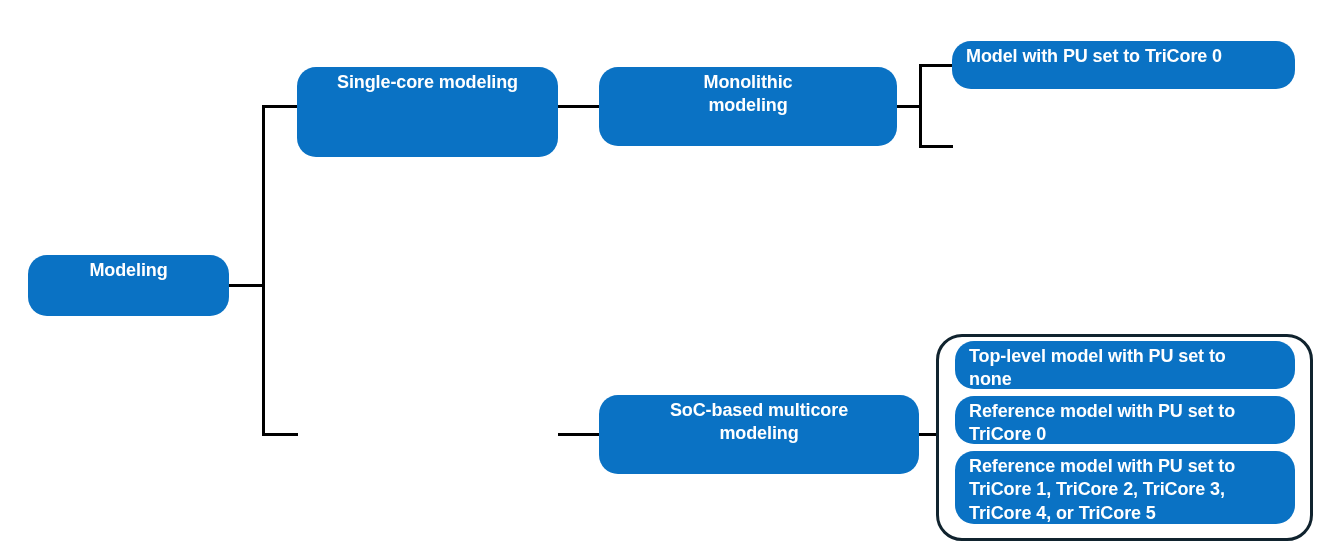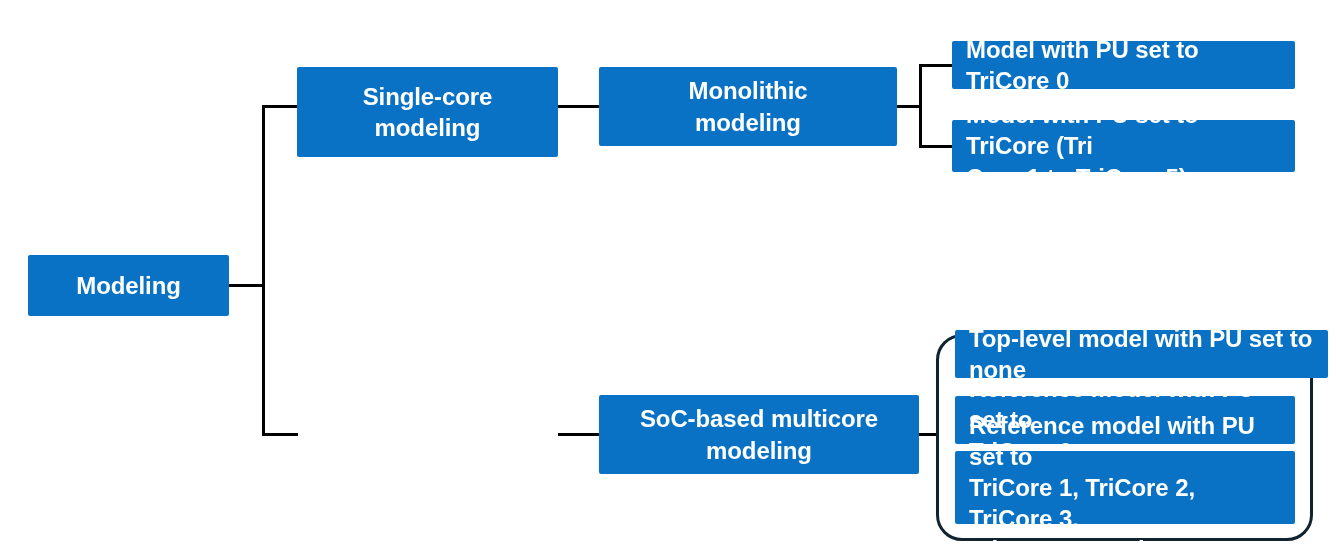--- a/index.html
+++ b/index.html
@@ -13,28 +13,27 @@
   #canvas {
     position: relative;
     width: 1336px;
     height: 552px;
     background: #ffffff;
     overflow: hidden;
   }
   .node {
     position: absolute;
     background: #0a72c4;
-    border-radius: 2px;
+    border-radius: 19px;
     color: #ffffff;
     font-weight: bold;
-    font-size: 24px;
+    font-size: 18px;
     line-height: 1.30;
     box-sizing: border-box;
     display: flex;
-    align-items: center;
     justify-content: center;
     text-align: center;
     padding: 4px 10px;
     letter-spacing: -0.1px;
   }
   .node.left-align {
     justify-content: flex-start;
     text-align: left;
     padding-left: 14px;
     padding-right: 12px;
@@ -99,28 +98,24 @@
 
   <div class="node" style="left:599px; top:395px; width:320px; height:79px;">
     <span class="node-label">SoC-based multicore
 modeling</span>
   </div>
 
   <div class="node left-align" style="left:952px; top:41px; width:343px; height:48px;">
     <span class="node-label">Model with PU set to TriCore 0</span>
   </div>
 
-  <div class="node left-align" style="left:952px; top:120px; width:343px; height:52px;">
-    <span class="node-label">Model with PU set to TriCore (Tri
-Core 1 to TriCore 5)</span>
-  </div>
 
   <div class="group-box" style="left:936px; top:334px; width:377px; height:207px;"></div>
 
-  <div class="node left-align" style="left:955px; top:330px; width:373px; height:48px;">
+  <div class="node left-align" style="left:955px; top:341px; width:340px; height:48px;">
     <span class="node-label">Top-level model with PU set to
 none</span>
   </div>
 
   <div class="node left-align" style="left:955px; top:396px; width:340px; height:48px;">
     <span class="node-label">Reference model with PU set to
 TriCore 0</span>
   </div>
 
   <div class="node left-align" style="left:955px; top:451px; width:340px; height:73px;">

